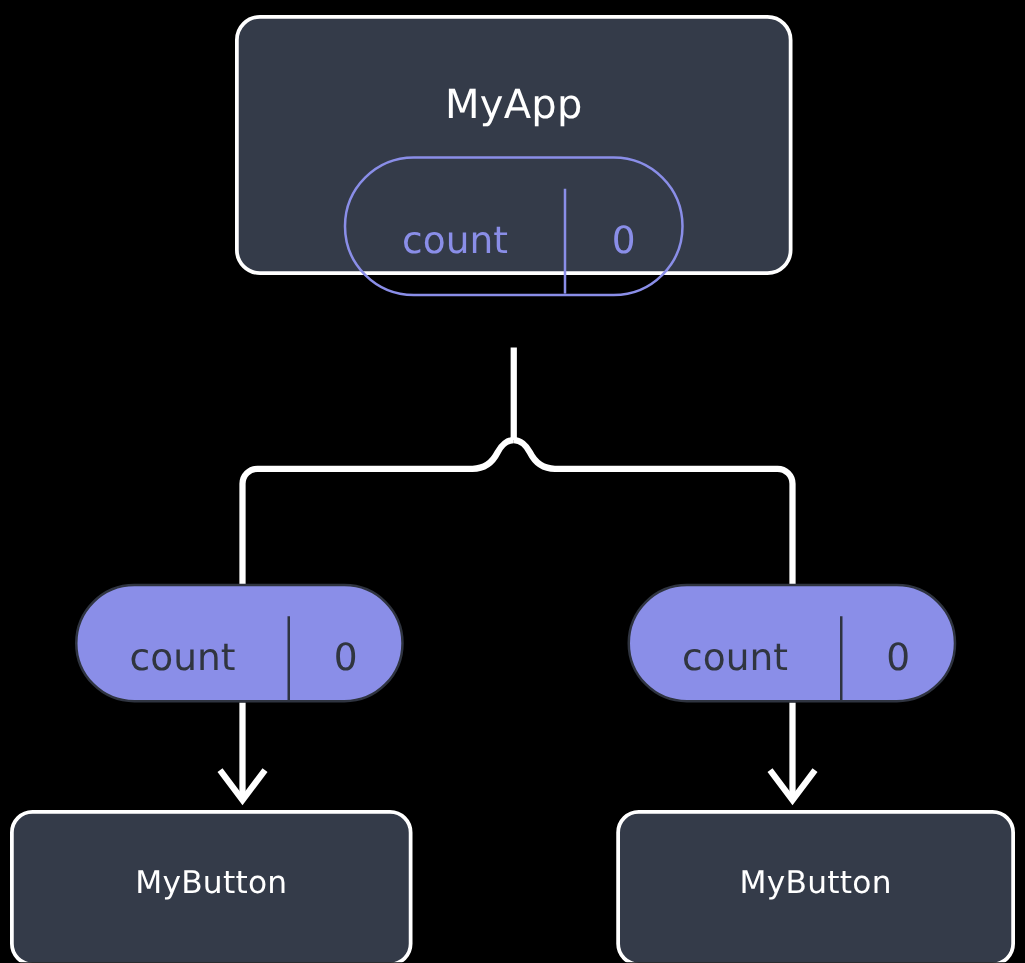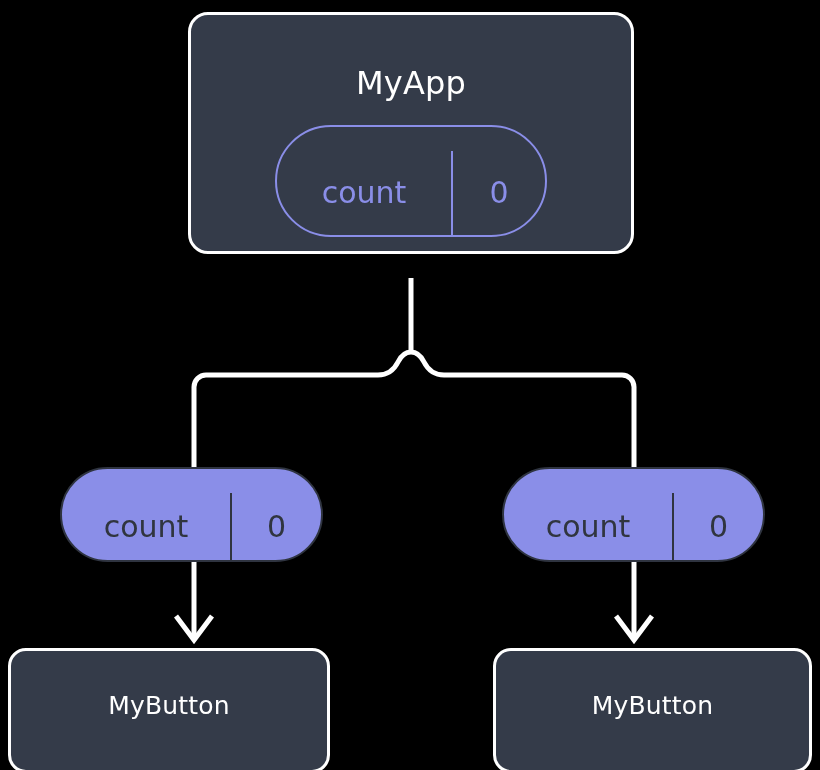--- a/index.html
+++ b/index.html
@@ -40,21 +40,21 @@
     font-size: 32px;
     line-height: 1;
     letter-spacing: 0.2px;
     white-space: nowrap;
   }
 
   #app-card {
     left: 188px;
     top: 12px;
     width: 446px;
-    height: 242px;
+    height: 208px;
     padding-top: 52px;
   }
 
   .leaf-card {
     height: 125px;
     padding-top: 42px;
     border-radius: 18px;
   }
   #leaf-left  { left: 8px;   top: 648px; width: 322px; }
   #leaf-right { left: 493px; top: 648px; width: 319px; }

